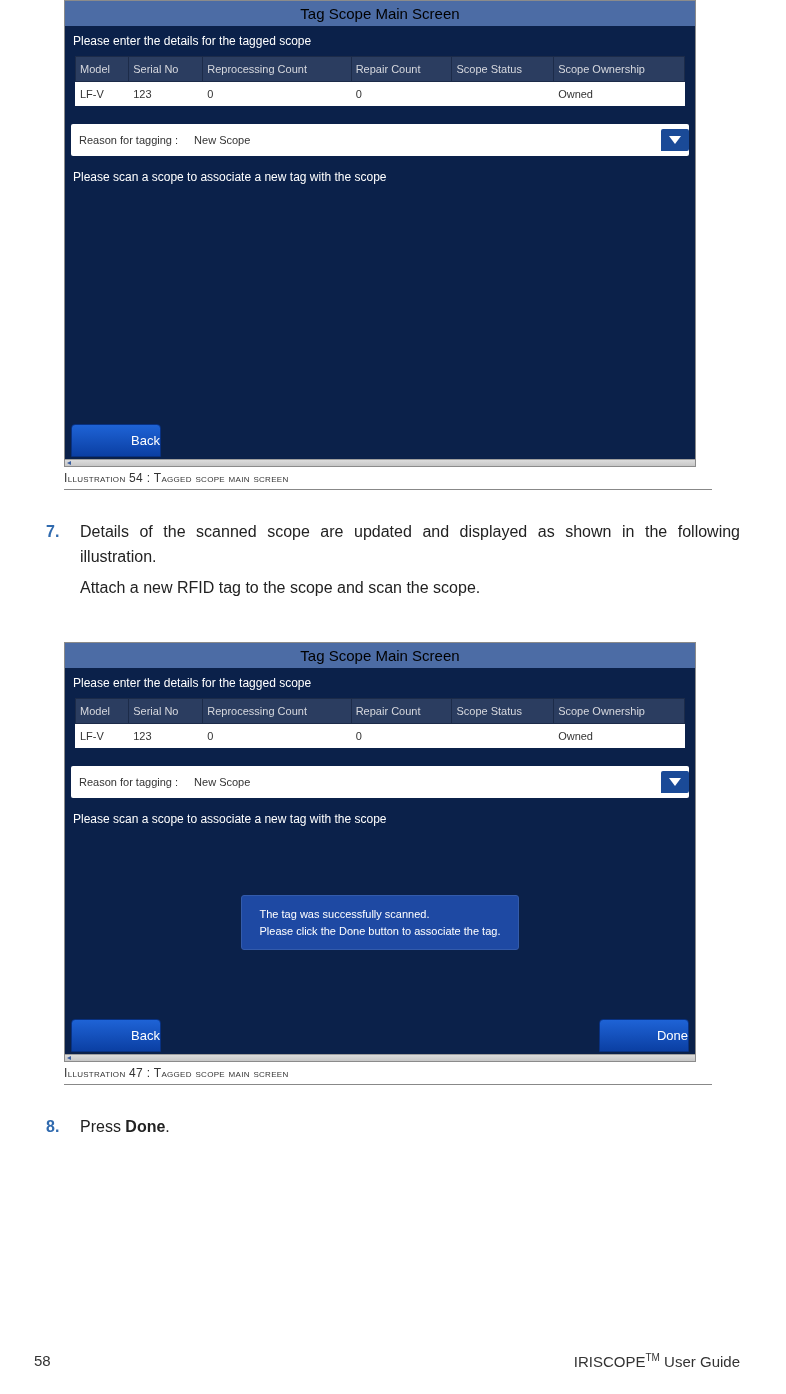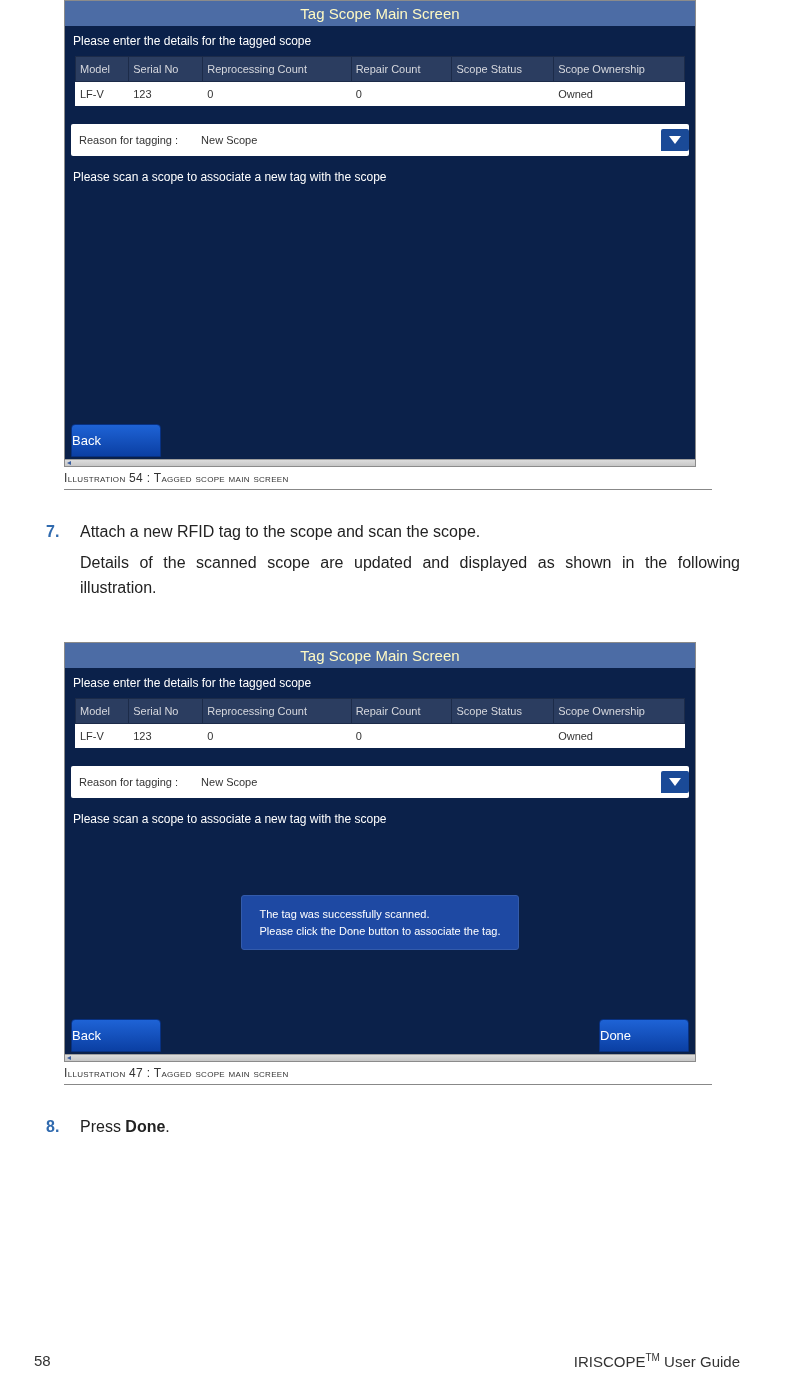--- a/index.html
+++ b/index.html
@@ -21,21 +21,21 @@
   .ts-panel {
     width: 630px;
     margin-left: 18px;
     border: 1px solid #8b8b8b;
     background: #0b214a;
     color: #fff;
     font-size: 13px;
   }
   .ts-title {
     background: #4c6ca5;
-    color: #fef9c3;
+    color: #000000;
     text-align: center;
     padding: 4px 0;
     font-size: 15px;
   }
   .ts-subtitle {
     padding: 8px 8px 6px 8px;
     font-size: 12px;
   }
   .ts-table {
     width: 610px;
@@ -61,21 +61,21 @@
     margin: 18px auto 0 auto;
     background: #fff;
     color: #333;
     display: flex;
     align-items: center;
     justify-content: space-between;
     padding: 5px 0 5px 8px;
     font-size: 11px;
     border-radius: 2px;
   }
-  .ts-reason-left { display: flex; gap: 23px; align-items: flex-start; }
+  .ts-reason-left { display: flex; gap: 16px; align-items: flex-start; }
   .ts-dd {
     width: 28px; height: 22px;
     background: #1a4a97;
     display: flex; align-items: center; justify-content: center;
     border-radius: 2px 2px 2px 0;
   }
   .ts-dd svg { width: 12px; height: 8px; fill: #fff; }
   .ts-scan-msg {
     padding: 14px 8px 4px 8px;
     font-size: 12px;
@@ -97,21 +97,21 @@
     border: 1px solid #335bab;
     border-radius: 3px;
   }
   .ts-footer {
     display: flex;
     justify-content: space-between;
     padding: 4px 6px 2px 6px;
   }
   .ts-btn {
     min-width: 88px;
-    text-align: left;
+    text-align: right;
     padding: 8px 0;
     font-size: 13px;
     color: #fff;
     border-radius: 4px 4px 0 0;
     background: linear-gradient(#1e63d6, #0b3fa3);
     border: 1px solid #083182;
   }
   .ts-scrollhint {
     height: 6px;
     background: linear-gradient(#dcdcdc, #c7c7c7);
@@ -227,22 +227,22 @@
 
   <div class="illus-caption">
     <span class="sc">Illustration</span>
     <span>54</span>
     <span class="sc">: Tagged scope main screen</span>
   </div>
 
   <div class="step">
     <div class="step-num">7.</div>
     <div class="step-body">
+      <p>Details of the scanned scope are updated and displayed as shown in the following illustration.</p>
       <p>Attach a new RFID tag to the scope and scan the scope.</p>
-      <p>Details of the scanned scope are updated and displayed as shown in the following illustration.</p>
     </div>
   </div>
 
   <div class="ts-panel" style="margin-top:36px;">
     <div class="ts-title">Tag Scope Main Screen</div>
     <div class="ts-subtitle">Please enter the details for the tagged scope</div>
 
     <table class="ts-table">
       <thead>
           <tr>

